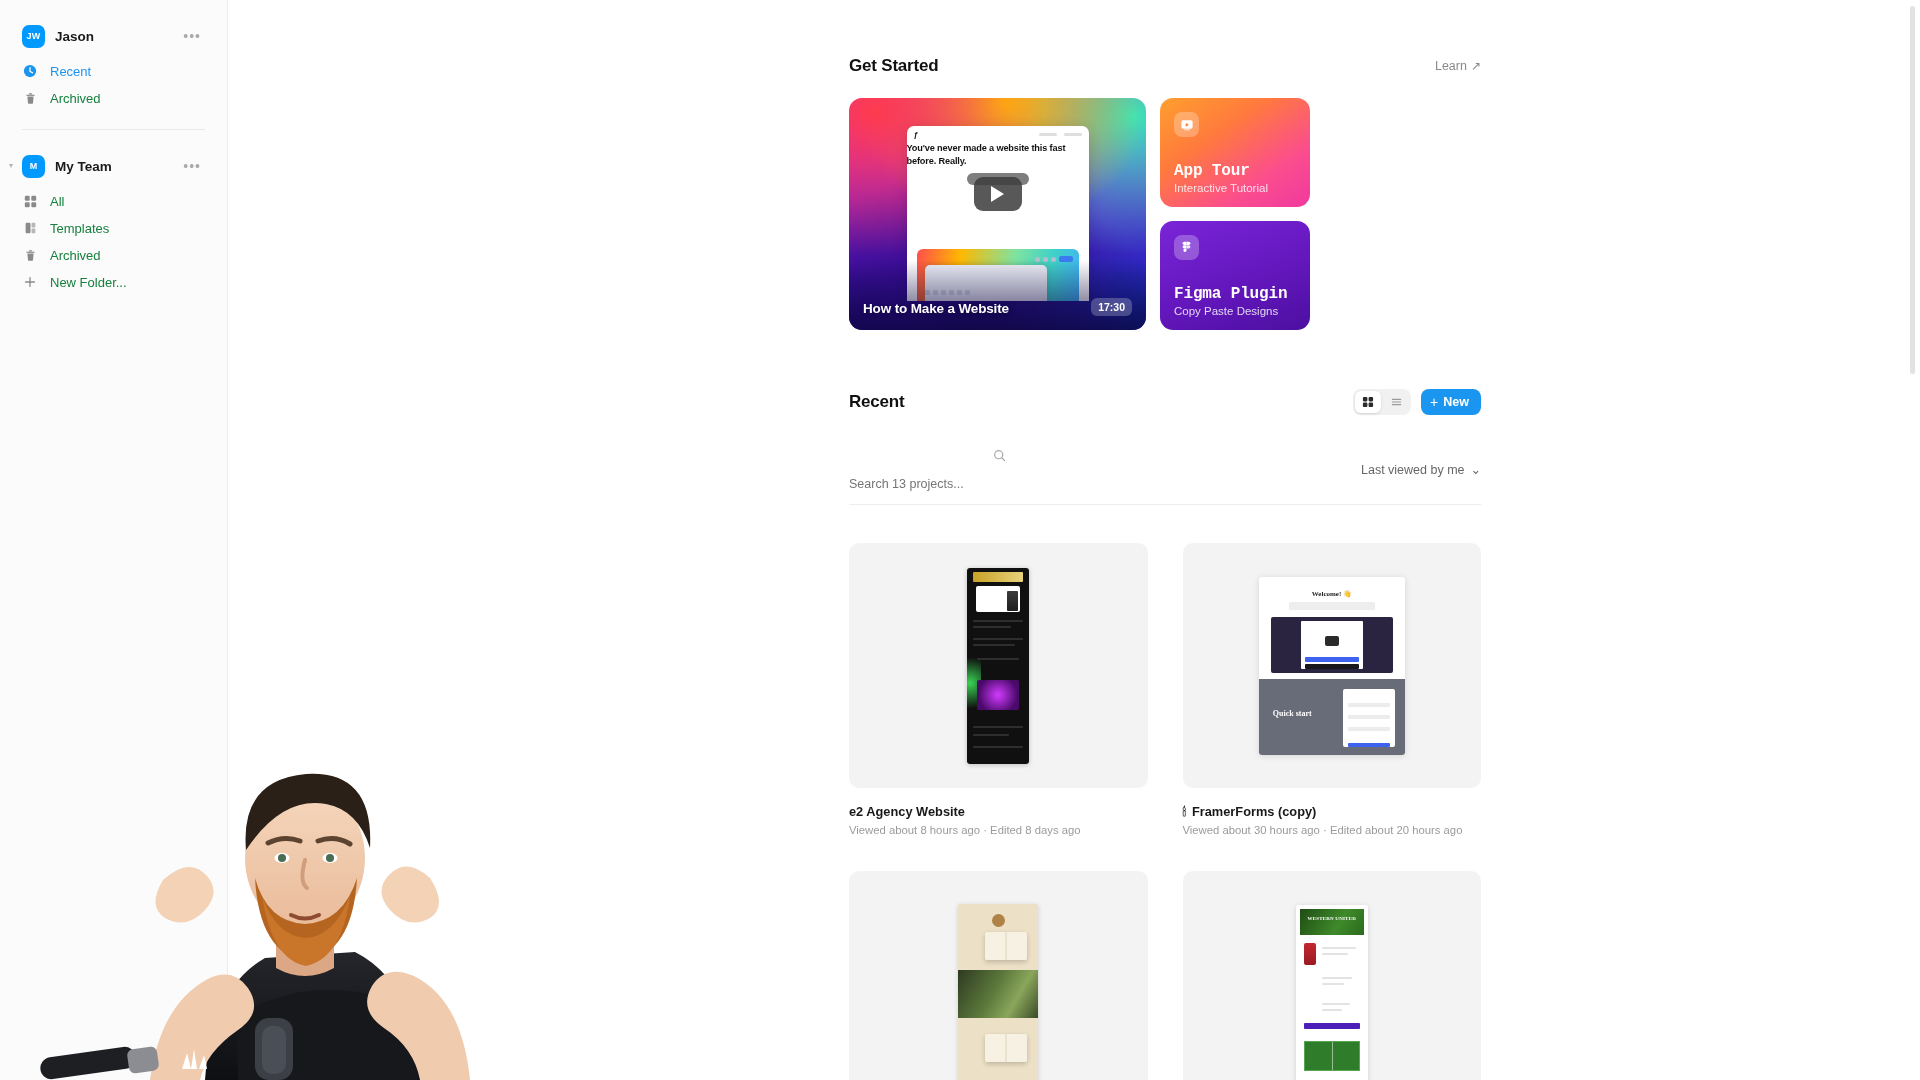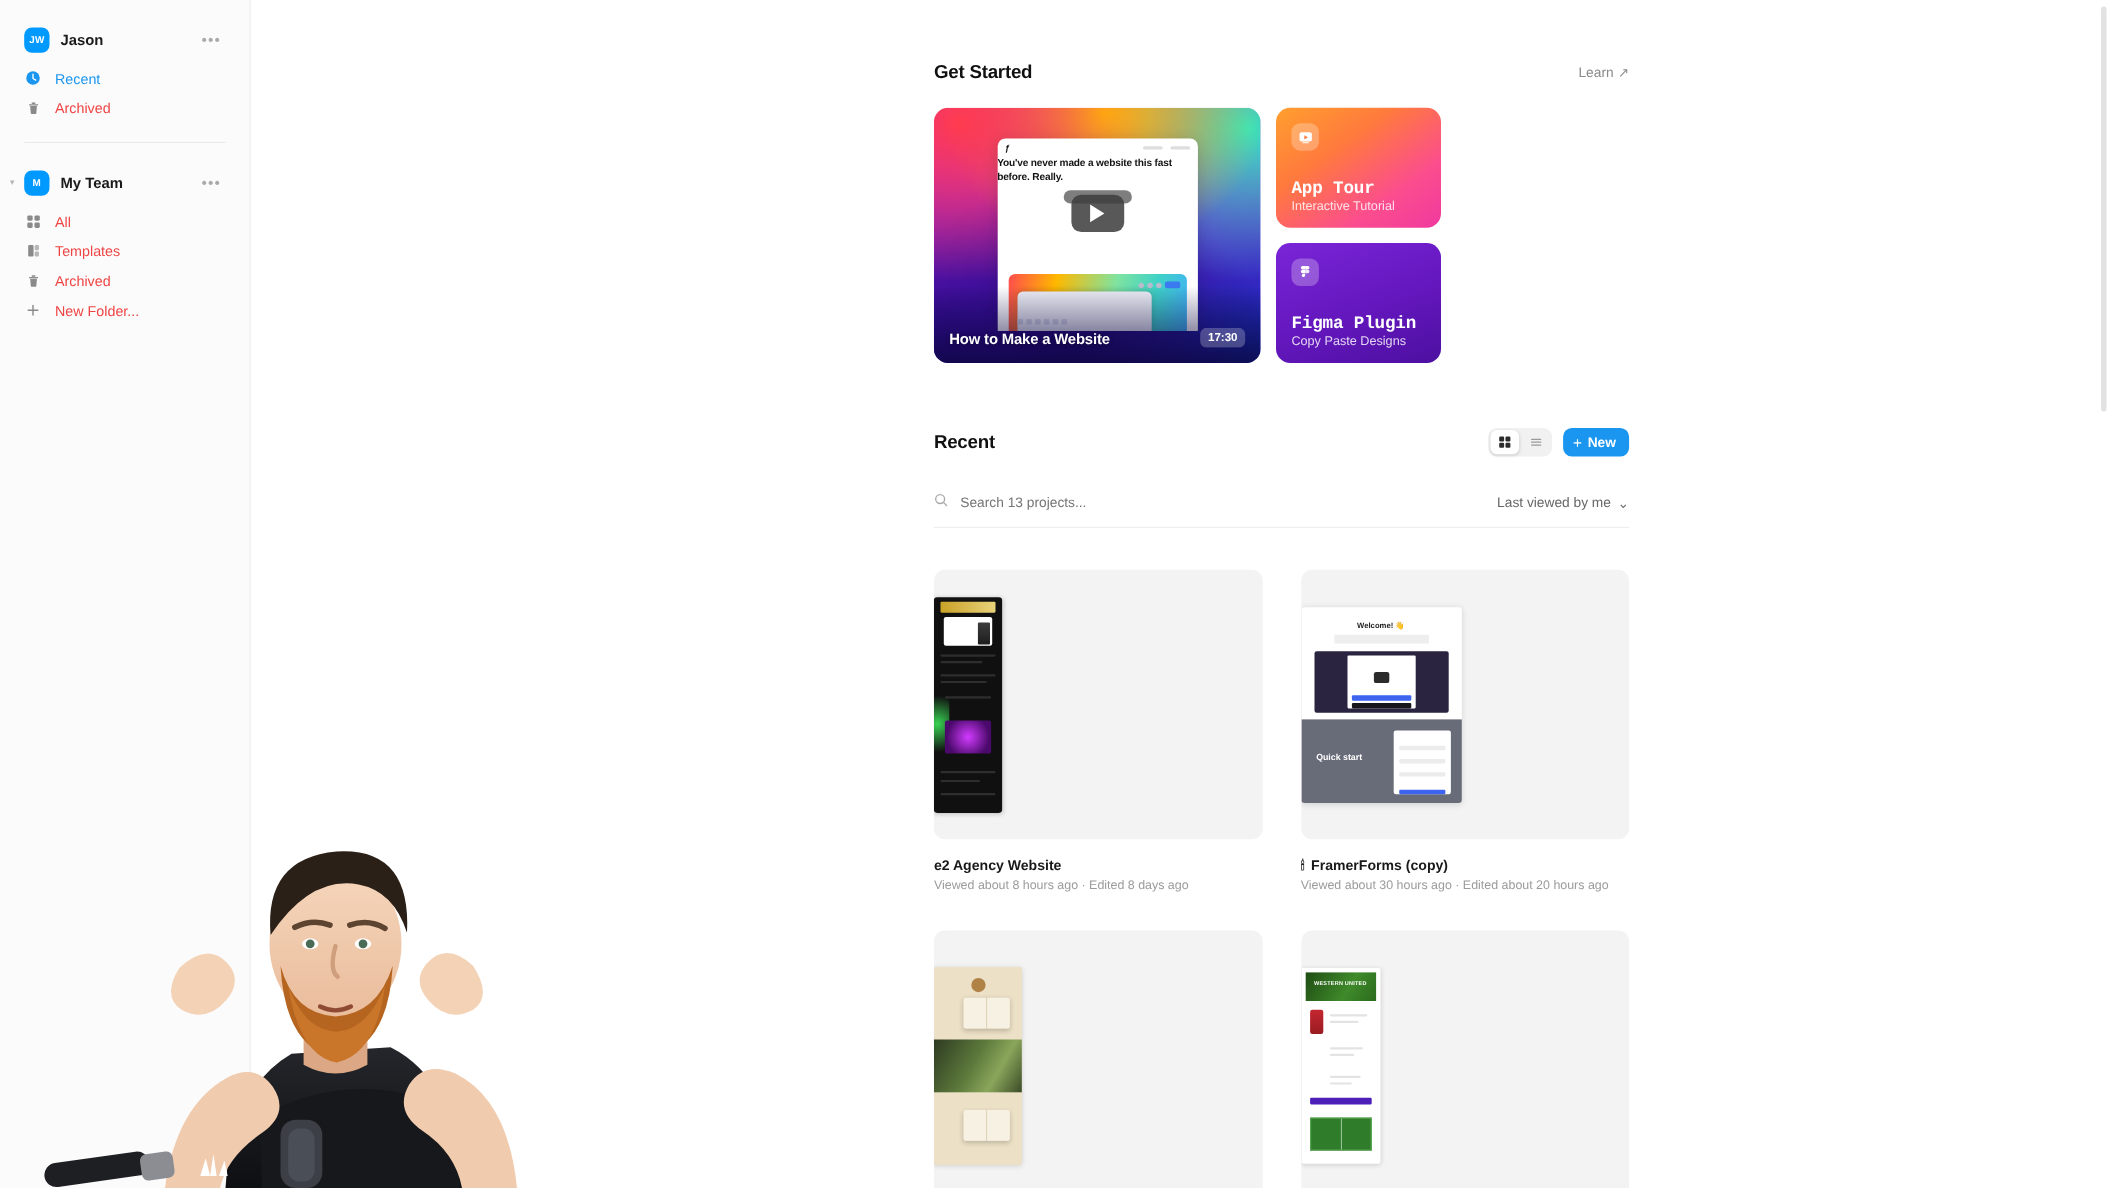--- a/index.html
+++ b/index.html
@@ -35,21 +35,21 @@
     background:#0099ff; color:#fff;
     font-size:9px; font-weight:700; letter-spacing:.2px;
     display:flex; align-items:center; justify-content:center;
     flex:0 0 23px;
   }
   .side-head-name { font-size:13.5px; font-weight:700; color:#1a1a1a; flex:1; }
   .dots { color:#aaa; font-size:14px; letter-spacing:1px; line-height:10px; padding:2px 4px; }
   .side-item {
     display:flex; align-items:center; gap:12px;
     height:26px; padding:0 8px; margin:0 0 0 0;
-    font-size:13px; color:#ef4444; border-radius:7px; cursor:pointer;
+    font-size:13px; color:#15803d; border-radius:7px; cursor:pointer;
   }
   .side-item + .side-item { margin-top:1px; }
   .side-item .ico { width:16px; height:16px; flex:0 0 16px; display:flex; align-items:center; justify-content:center; }
   .side-item.active { color:#1a96f0; }
   .side-item.active .ico svg { fill:#1a96f0; }
   .side-divider { height:1px; background:#e9e9e9; margin:18px 8px 0 8px; }
 
   
   .main {
     flex:1; height:1080px; position:relative; overflow:hidden; background:#fff;
@@ -190,33 +190,33 @@
     height:26px; padding:0 12px 0 9px; border:0; border-radius:8px;
     background:#1a96f0; color:#fff; font-size:12.5px; font-weight:700;
     font-family:"Liberation Sans", sans-serif; cursor:pointer;
   }
   .btn-new .plus { font-size:14px; font-weight:400; line-height:1; }
 
   .r-search {
     display:flex; align-items:center; justify-content:space-between;
     margin-top:33px; padding-bottom:13px; border-bottom:1px solid #ededed;
   }
-  .search-l { display:flex; align-items:center; gap:11px; }
+  .search-l { display:flex; align-items:center; gap:11px;flex-direction:column; }
   .search-input {
     border:0; outline:0; background:transparent;
     font-size:12.5px; color:#9a9a9a; width:300px;
     font-family:"Liberation Sans", sans-serif;
   }
   .sort { display:flex; align-items:center; gap:6px; font-size:12.5px; color:#666; cursor:pointer; }
 
   .p-grid { display:grid; grid-template-columns:1fr 1fr; gap:35px; margin-top:38px; }
   .p-card { cursor:pointer; }
   .p-thumb {
     height:245px; border-radius:10px; background:#f3f3f3;
-    display:flex; align-items:center; overflow:hidden;
+    display:flex; align-items:center; justify-content:center; overflow:hidden;font-family:Liberation Serif, serif;
   }
   .p-name {
     margin-top:16px; font-size:12.8px; font-weight:700; color:#191919;
     display:flex; align-items:center; gap:6px;
   }
   .p-meta { margin-top:5px; font-size:11.3px; color:#9b9b9b; }
   .p-emoji { font-size:12px; }
 
   
   .t1 { width:62px; height:196px; background:#101010; border-radius:3px; position:relative; overflow:hidden;

